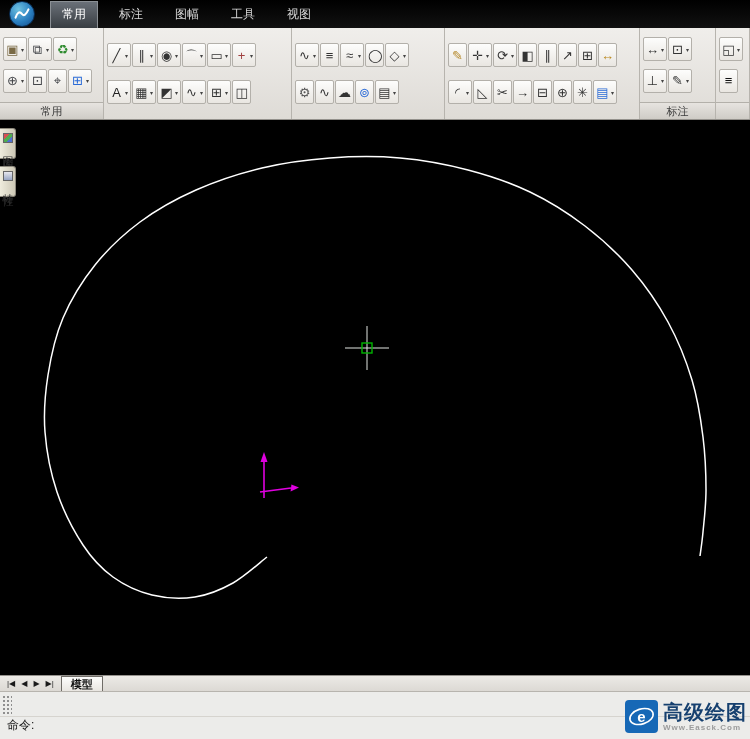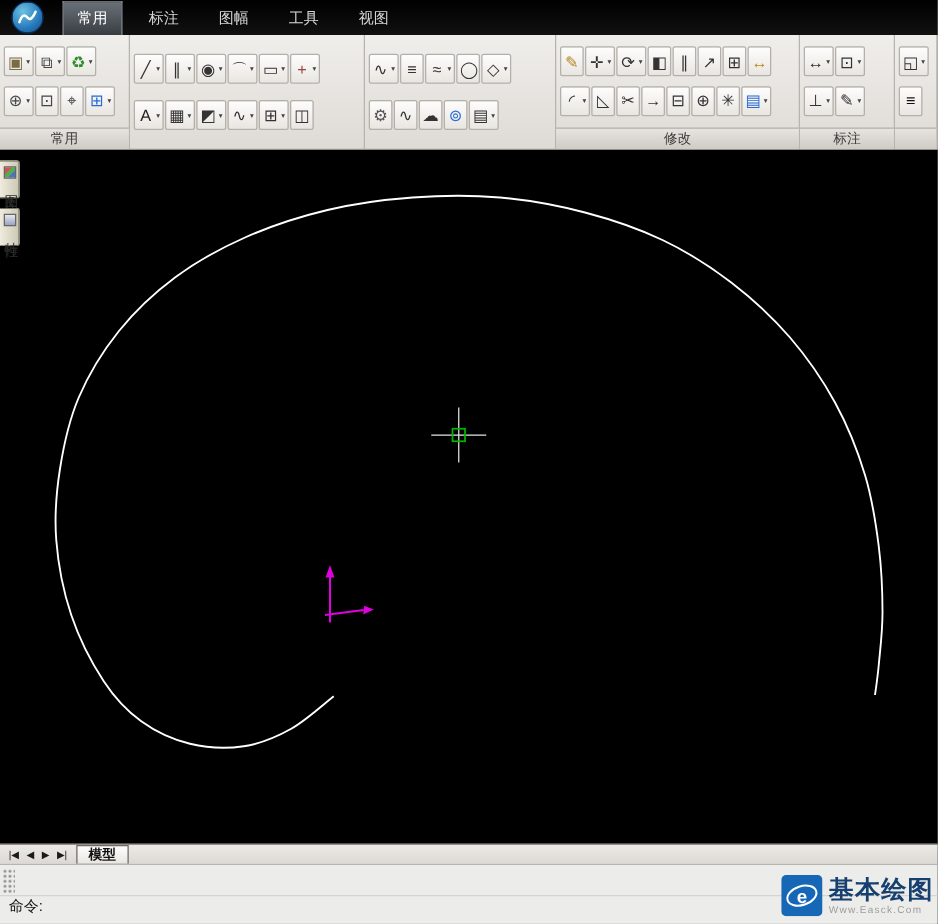--- a/index.html
+++ b/index.html
@@ -97,21 +97,21 @@
   .watermark{
     position:absolute;top:700px;right:3px;display:flex;align-items:center;gap:5px;
   }
   .wm-logo{
     width:33px;height:33px;border-radius:4px;position:relative;
     display:flex;align-items:center;justify-content:center;
   }
   .wm-logo svg{display:block;}
   .wm-text{display:flex;flex-direction:column;line-height:1;}
   .wm-title{font-size:20px;font-weight:bold;color:#16406f;letter-spacing:1px;}
-  .wm-sub{font-size:8px;color:#9c9c9c;margin-top:2px;letter-spacing:1px;}
+  .wm-sub{font-size:8px;color:#9c9c9c;margin-top:2px;letter-spacing:1px;font-weight:bold;}
 </style>
 </head>
 <body>
 
 <div class="titlebar">
   <div class="app-logo">
     <svg viewBox="0 0 26 26">
       <path d="M6 17 Q9 8 13 13 Q16 17 20 8" fill="none" stroke="#fff" stroke-width="2.2" stroke-linecap="round"></path>
     </svg>
   </div>
@@ -309,21 +309,20 @@
           </div>
           <div class="rbtn">
             <span class="g" style="color: rgb(51, 51, 51);">✳</span>
           </div>
           <div class="rbtn">
             <span class="g" style="color: rgb(43, 107, 214);">▤</span>
             <span class="dd">▾</span>
           </div>
         </div>
       </div>
-      <div class="rlabel">修改</div>
     </div>
     <div class="rgroup rg-dimension">
       <div class="rrows">
         <div class="rrow">
           <div class="rbtn">
             <span class="g" style="color: rgb(51, 51, 51);">↔</span>
             <span class="dd">▾</span>
           </div>
           <div class="rbtn">
             <span class="g" style="color: rgb(51, 51, 51);">⊡</span>
@@ -403,16 +402,16 @@
 
 <div class="watermark">
   <div class="wm-logo" id="wm-logo">
     <svg width="33" height="33" viewBox="0 0 33 33">
       <rect x="0" y="0" width="33" height="33" rx="4" id="wm-rect" fill="#1668b6"></rect>
       <ellipse cx="16.5" cy="16.5" rx="12" ry="7.5" fill="none" stroke="#fff" stroke-width="1.6" transform="rotate(-18 16.5 16.5)"></ellipse>
       <text id="wm-letter" x="16.5" y="22" text-anchor="middle" font-size="15" font-weight="bold" fill="#fff" font-family="Liberation Sans, sans-serif">e</text>
     </svg>
   </div>
   <div class="wm-text">
-    <span class="wm-title" style="color: rgb(22, 64, 111);">基本绘图</span>
+    <span class="wm-title" style="color: rgb(22, 64, 111);">高级绘图</span>
     <span class="wm-sub">Www.Easck.Com</span>
   </div>
 </div>
 
 </body></html>

